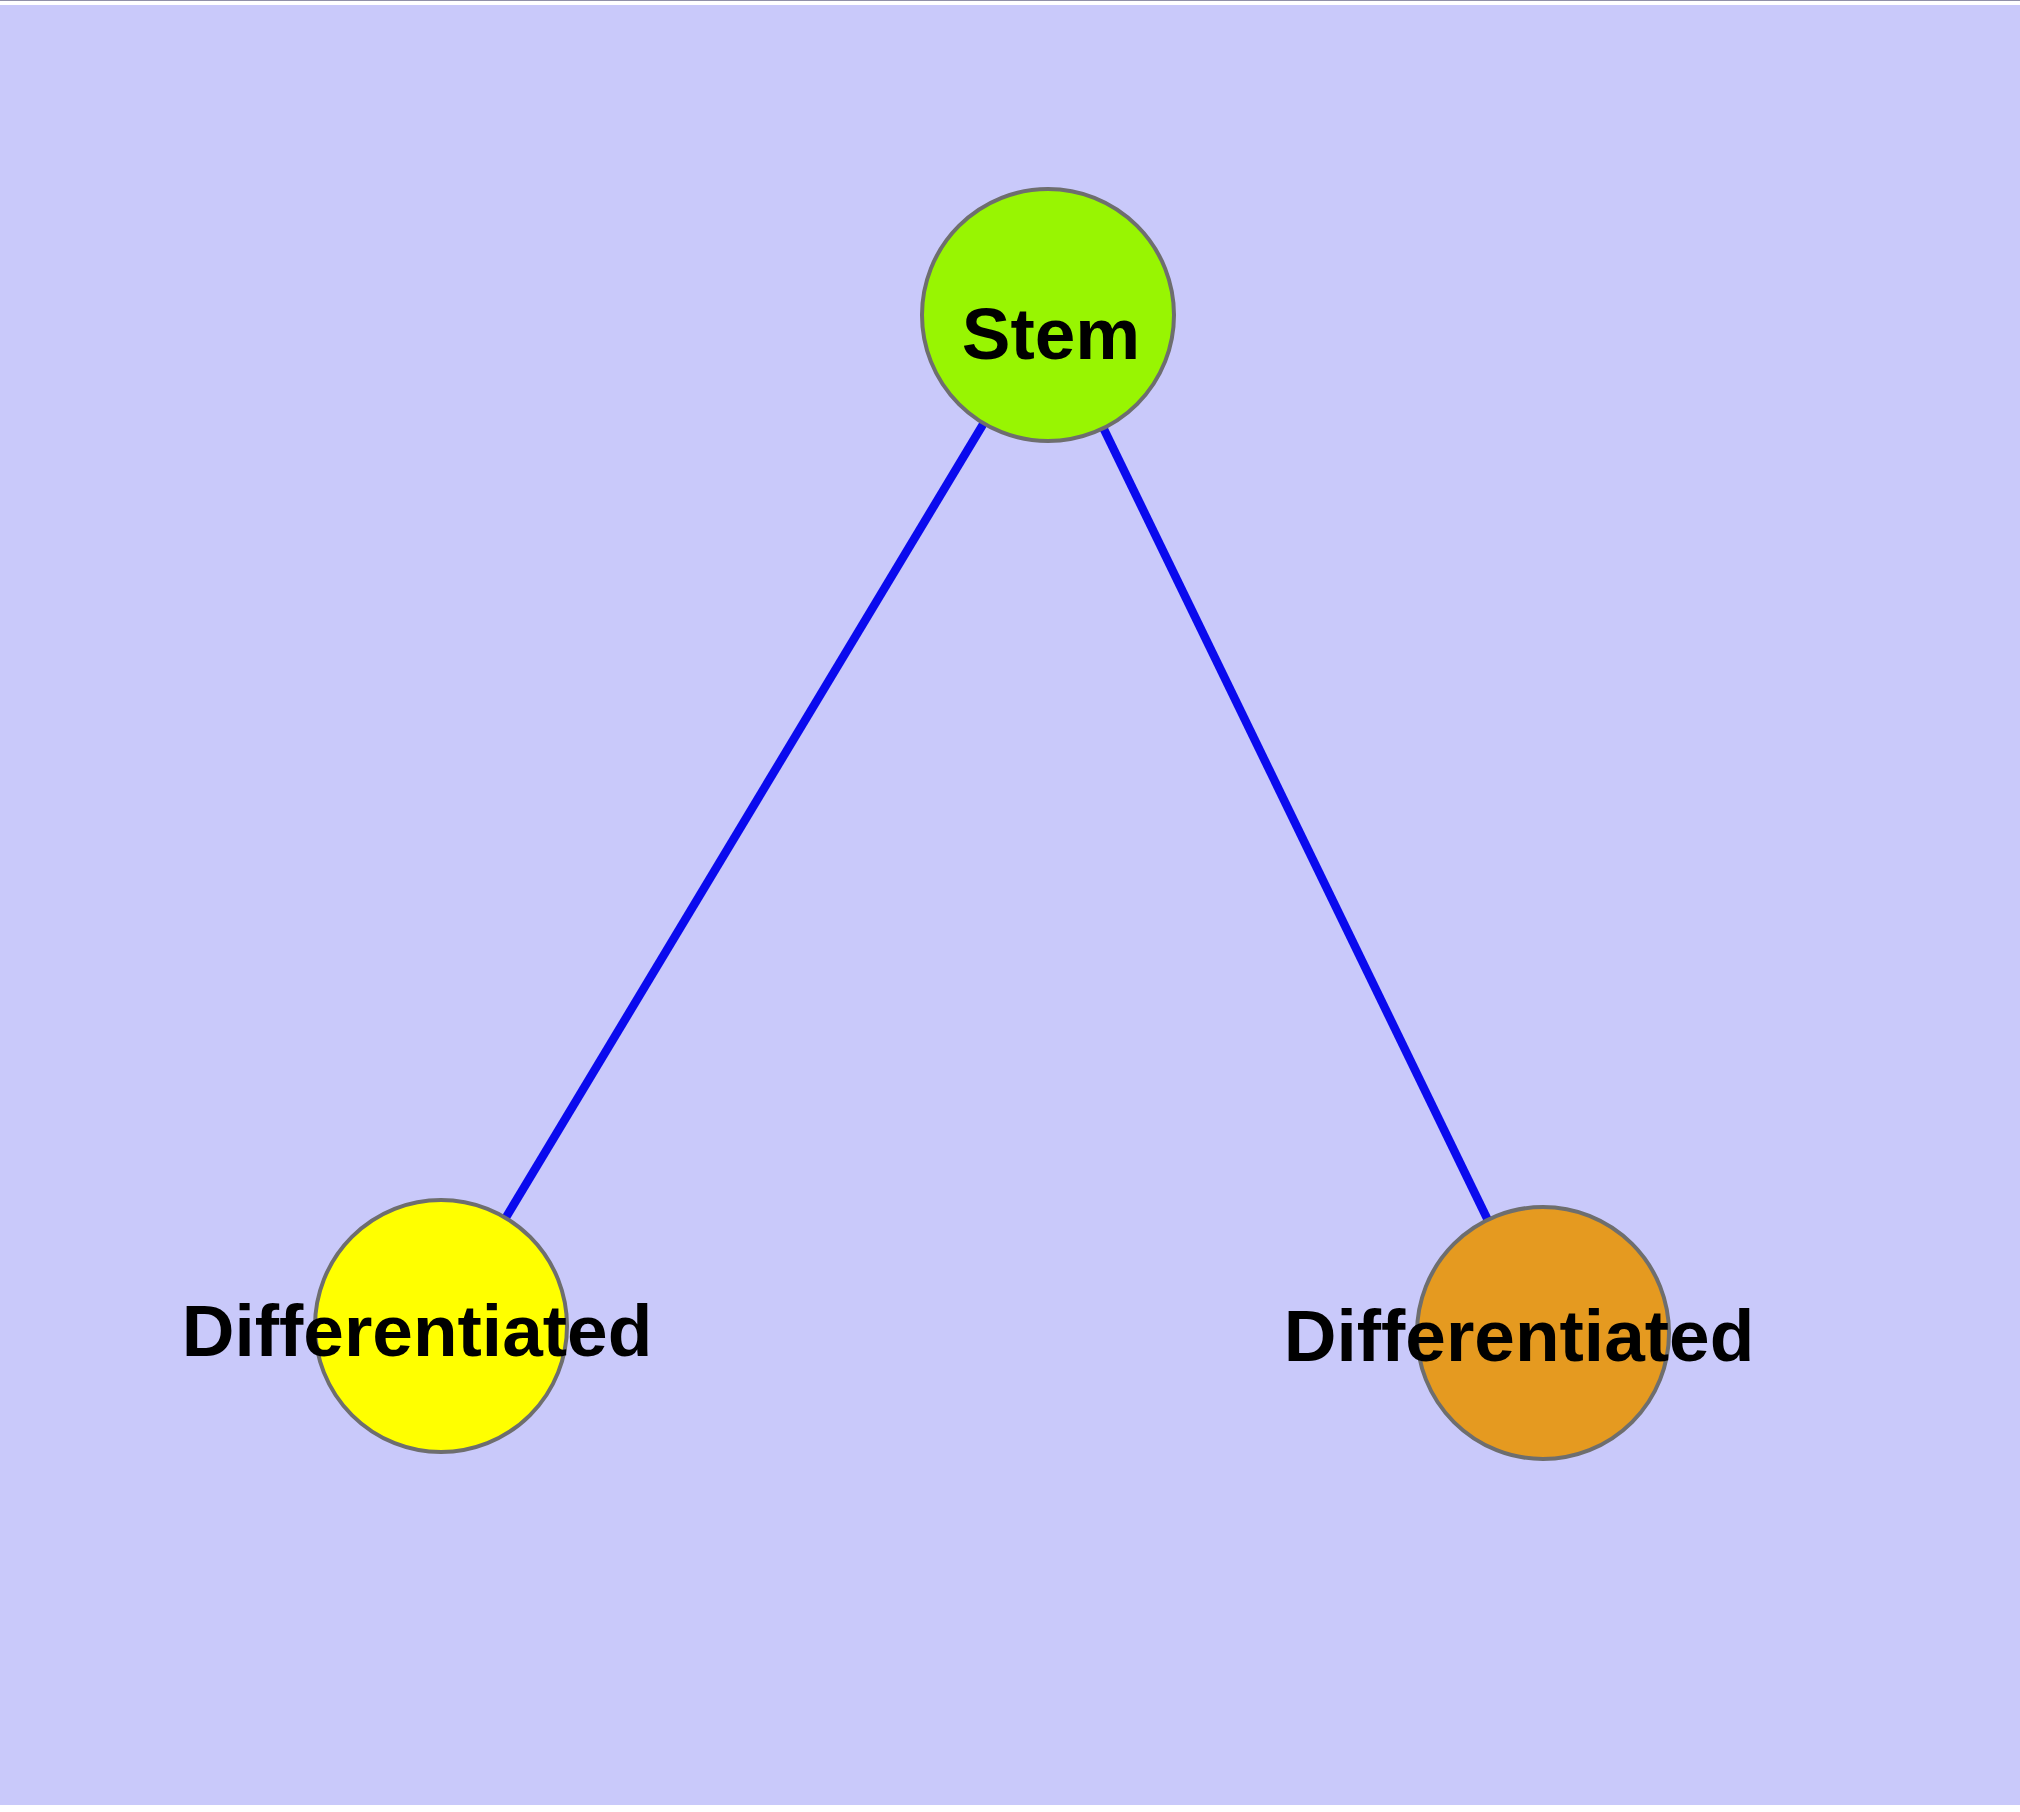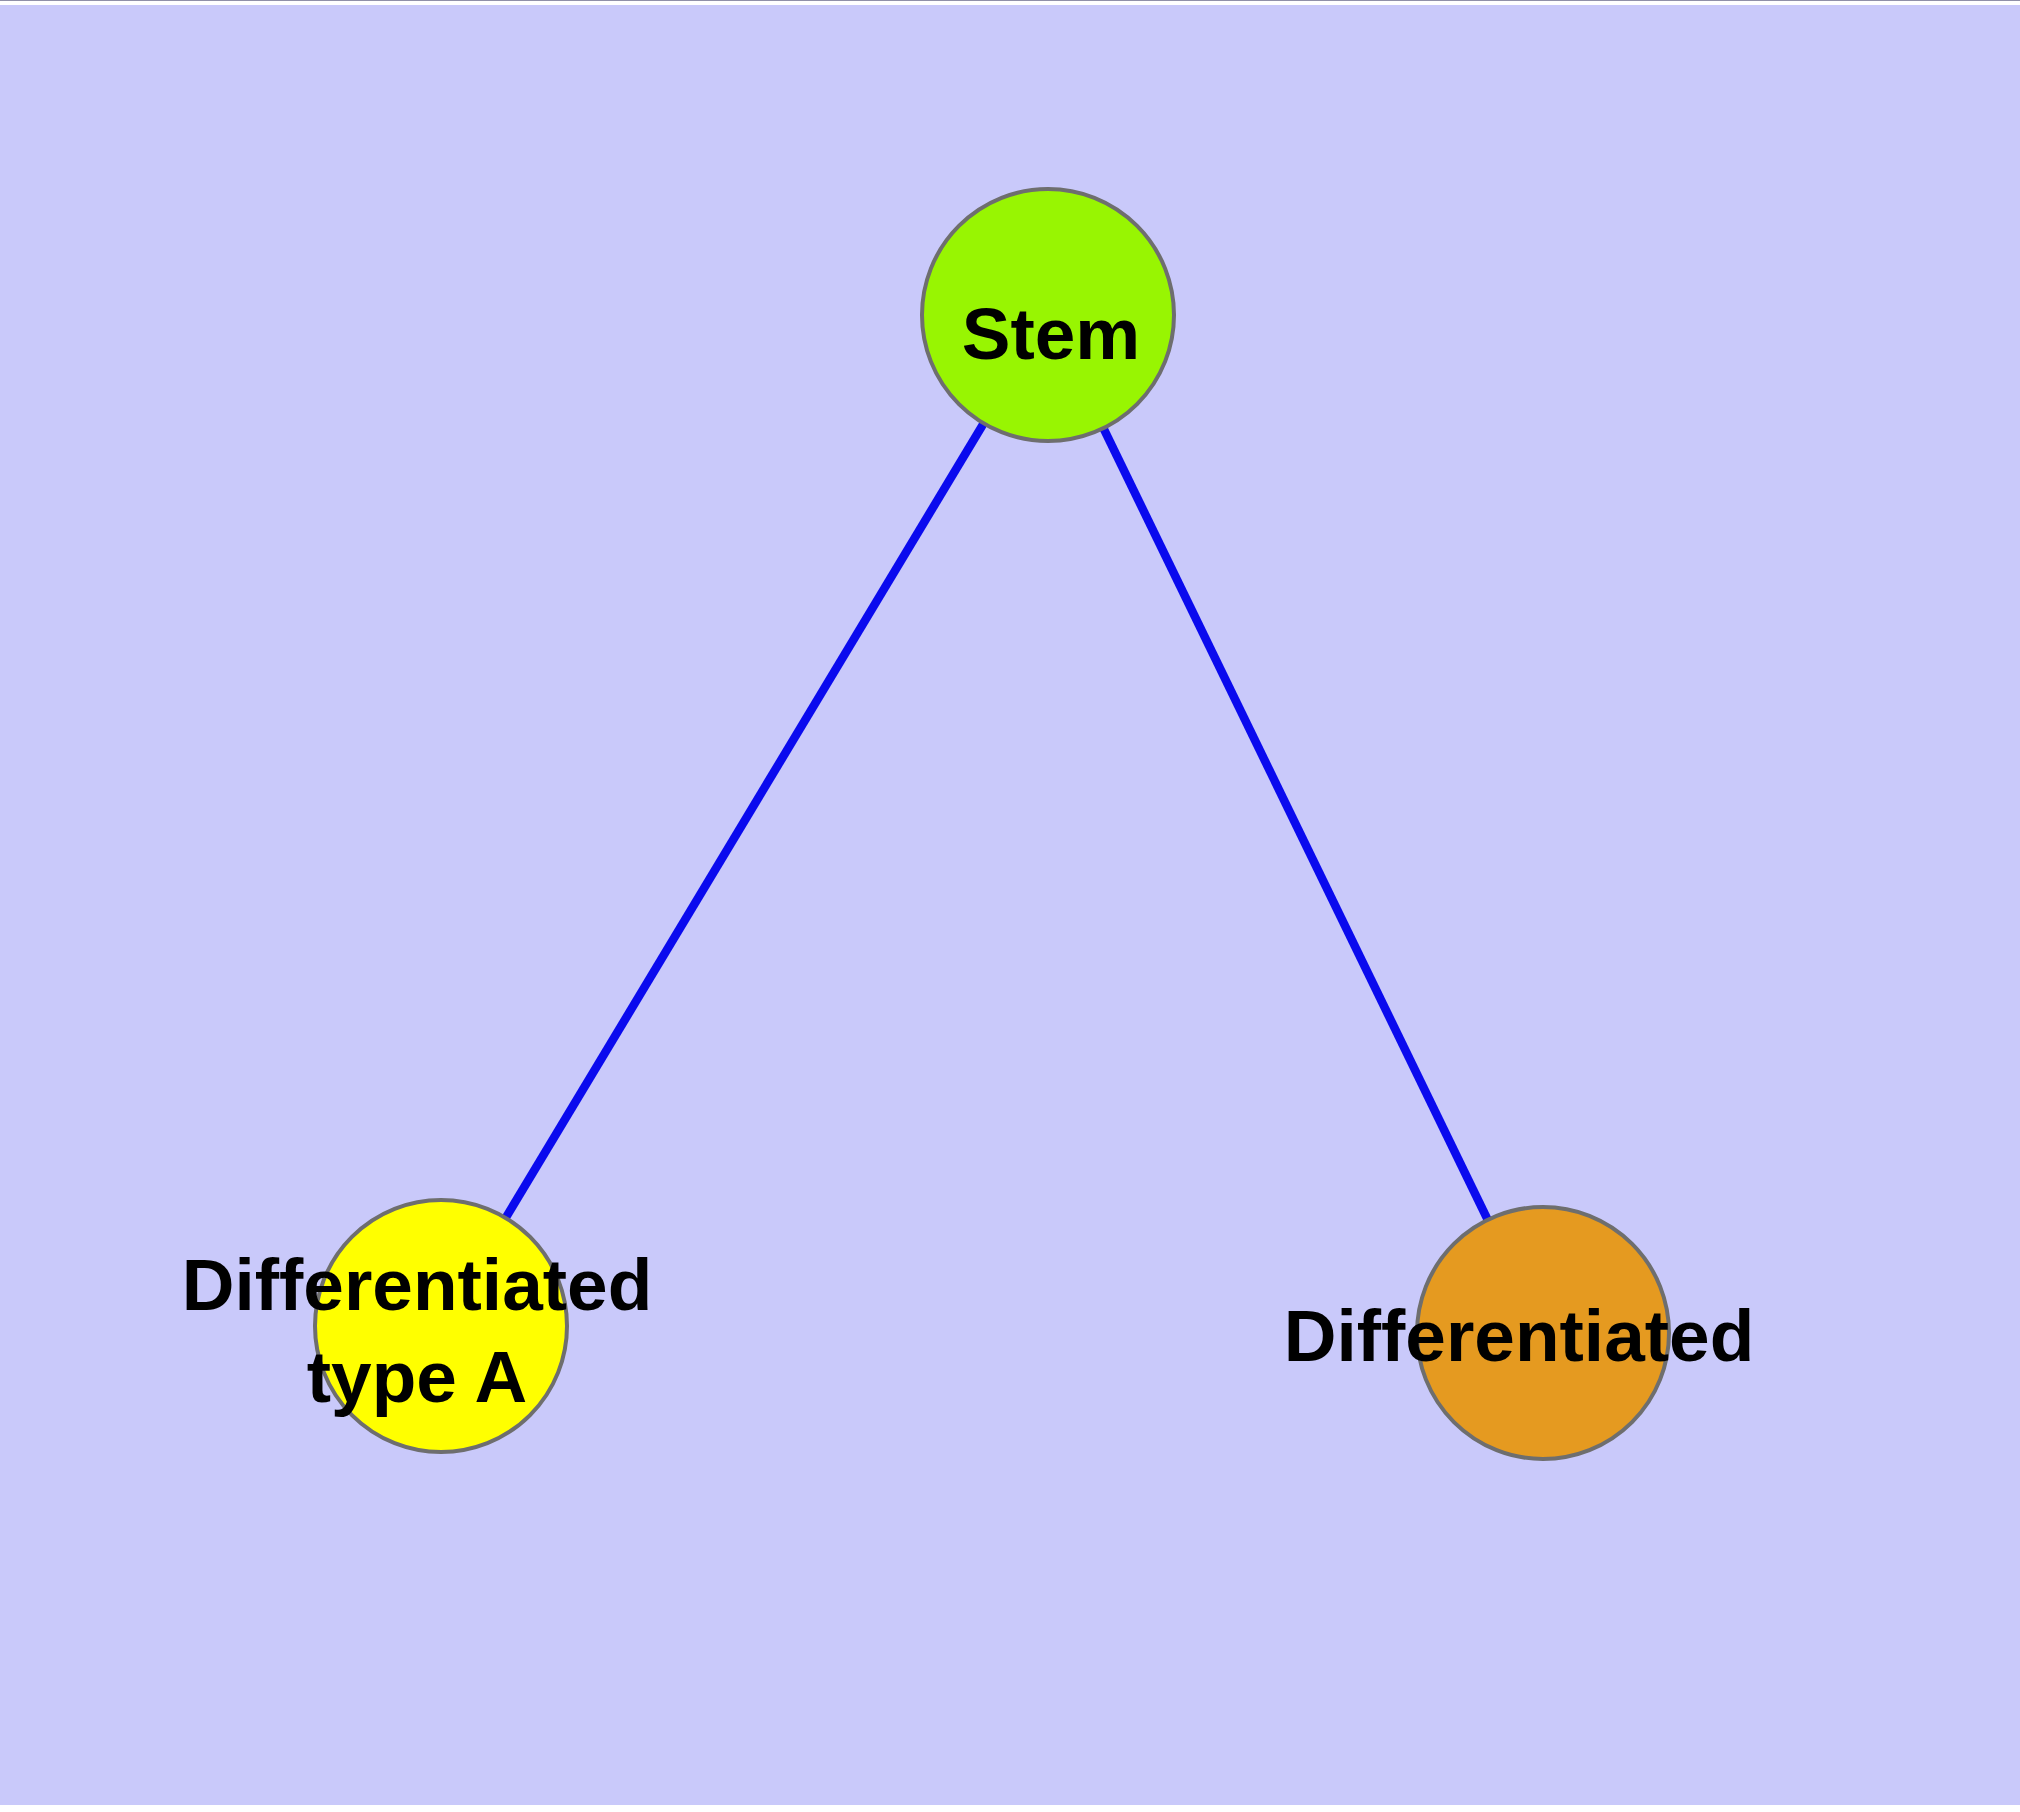--- a/index.html
+++ b/index.html
@@ -68,21 +68,20 @@
       <line x1="1237" y1="372" x2="1820" y2="1573" stroke="#0A0AEE" stroke-width="10"></line>
     </svg>
   <div class="node-layer">
       <div class="node" style="left: 1048px; top: 315px; width: 256px; height: 256px; background: rgb(152, 245, 2); border: 4.2px solid rgb(110, 110, 110);"></div>
       <div class="node-label" style="left: 1051px; top: 319px; color: rgb(0, 0, 0); margin-top: 15px;">
         <div>Stem</div>
       </div>
       <div class="node" style="left: 441px; top: 1326px; width: 256px; height: 256px; background: rgb(255, 255, 0); border: 4.2px solid rgb(110, 110, 110);"></div>
       <div class="node-label" style="left: 417px; top: 1331px; color: rgb(0, 0, 0);">
         <div>Differentiated</div>
-        <div>type A</div>
       </div>
       <div class="node" style="left: 1543px; top: 1333px; width: 256px; height: 256px; background: rgb(229, 154, 32); border: 4.2px solid rgb(110, 110, 110);"></div>
       <div class="node-label" style="left: 1519px; top: 1336px; color: rgb(0, 0, 0);">
         <div>Differentiated</div>
       </div>
     </div>
 </div>
 
 
 </body></html>

